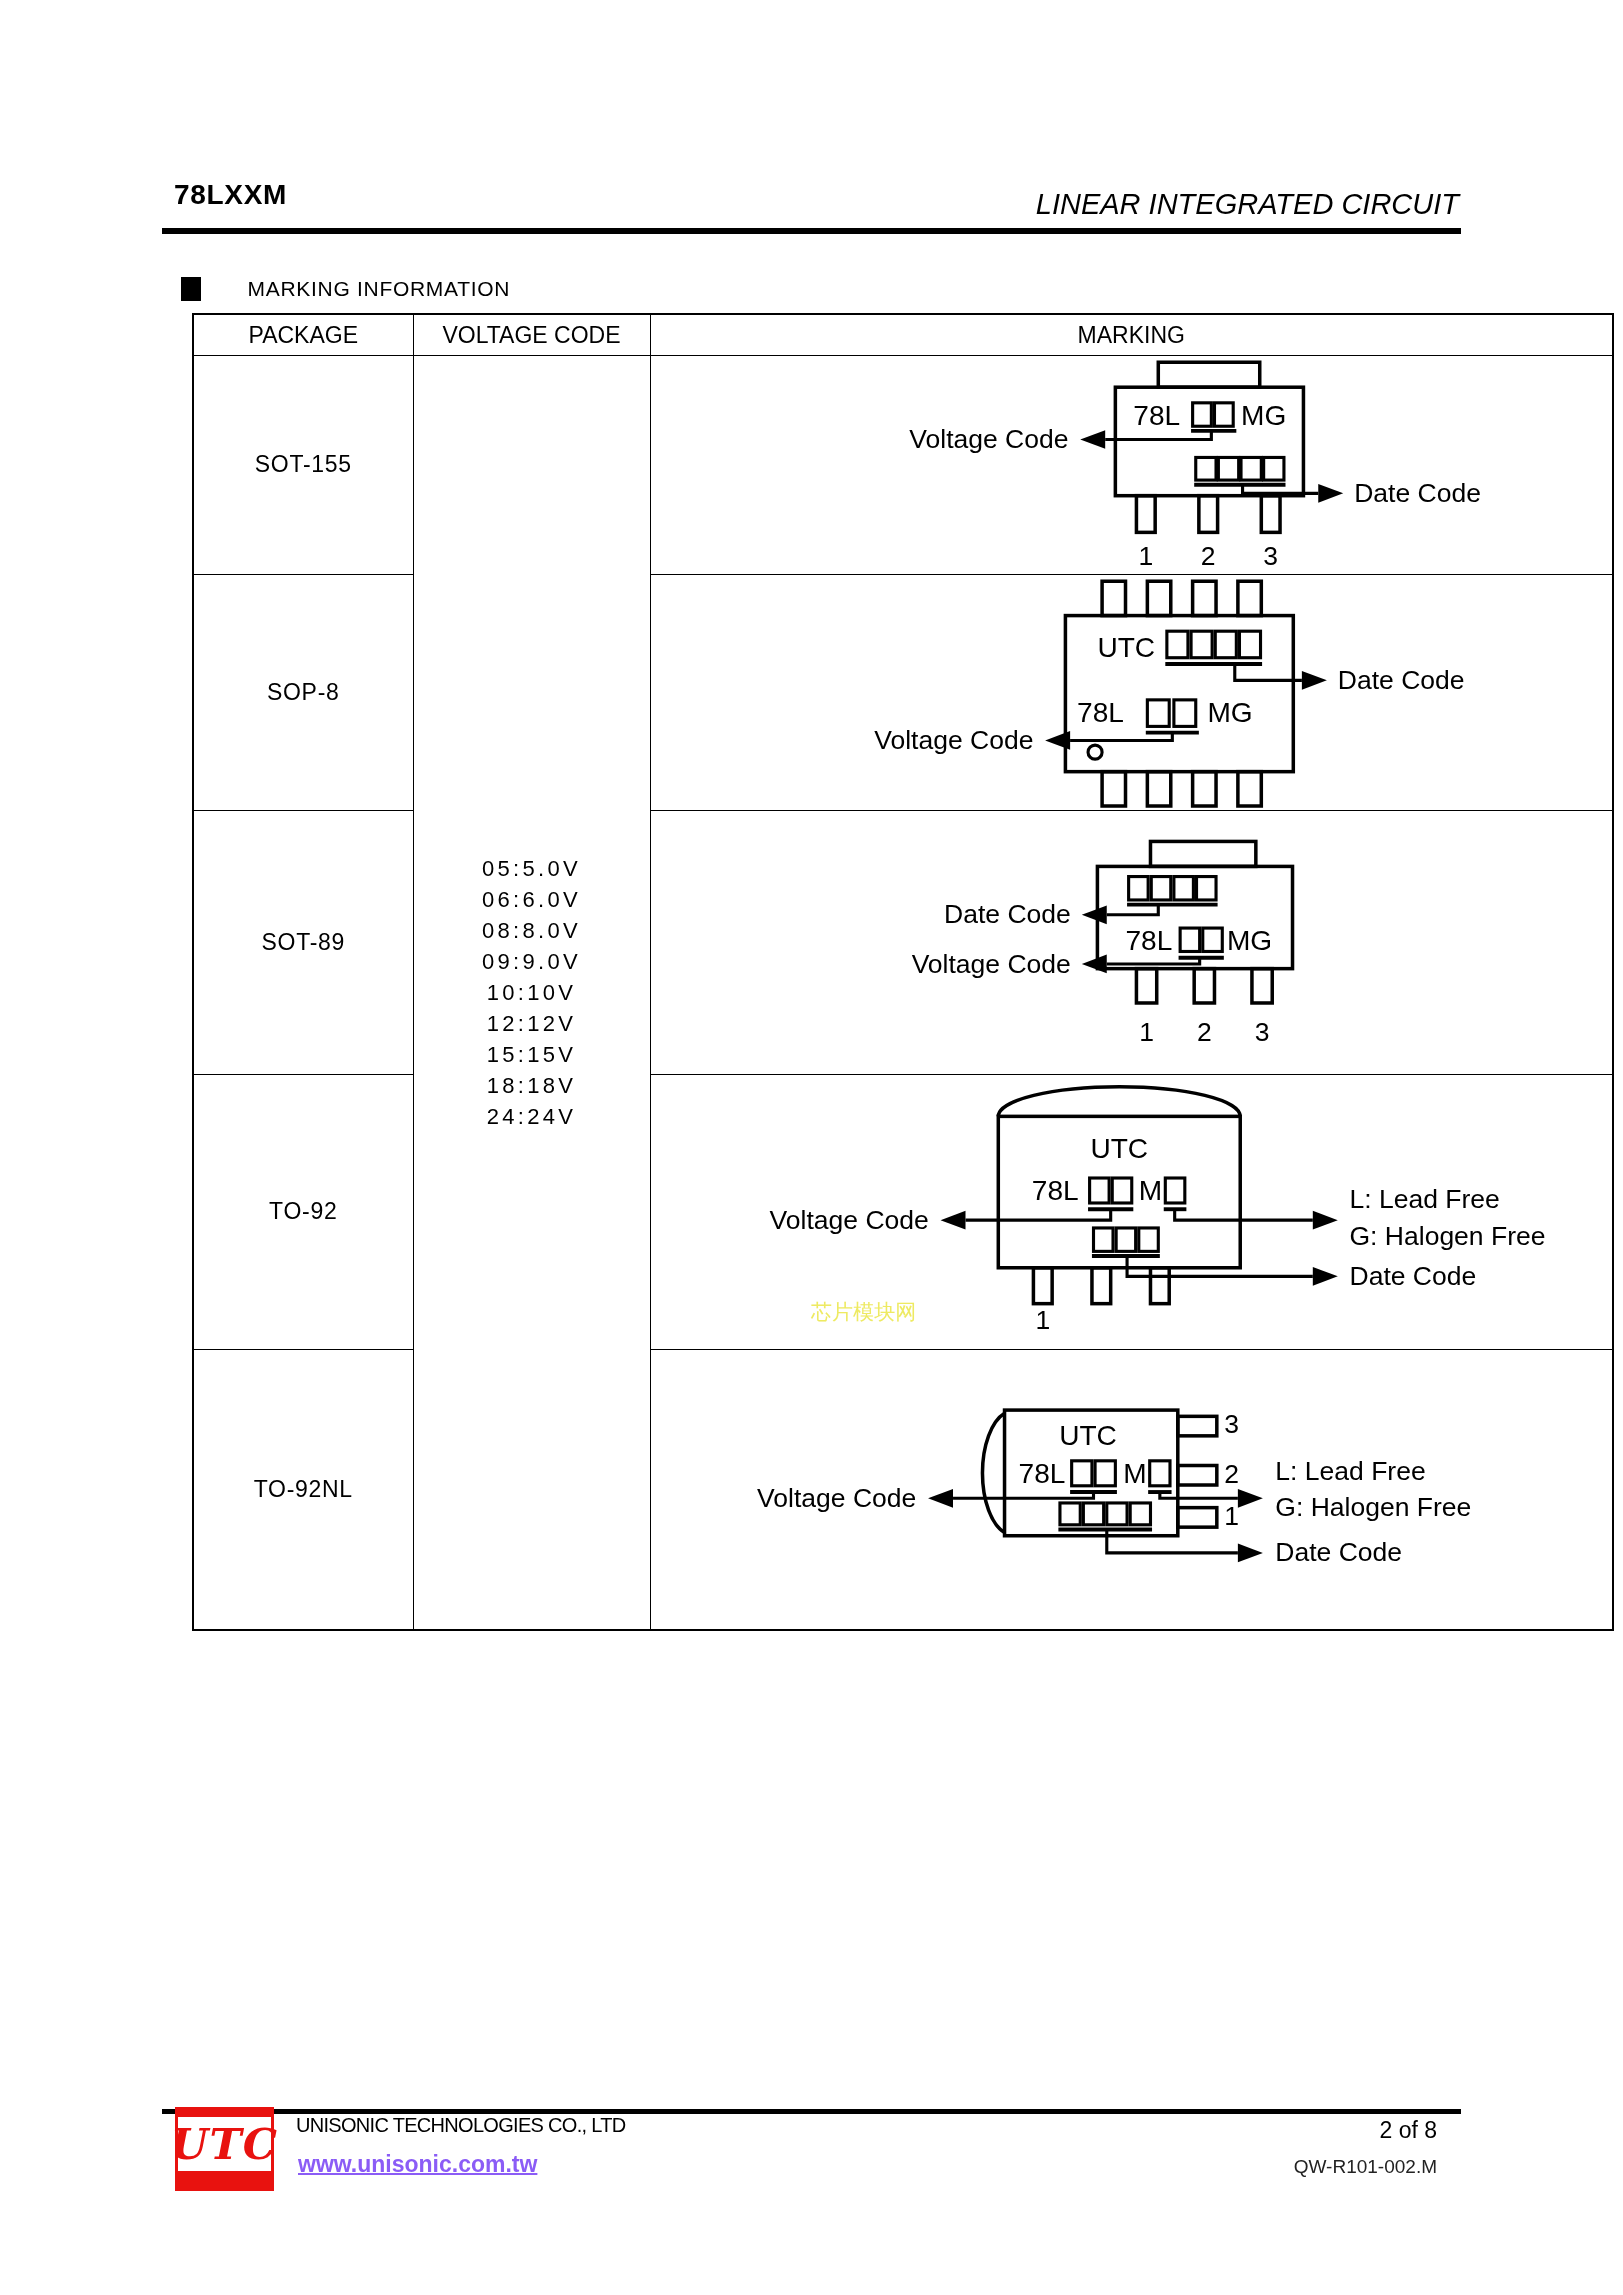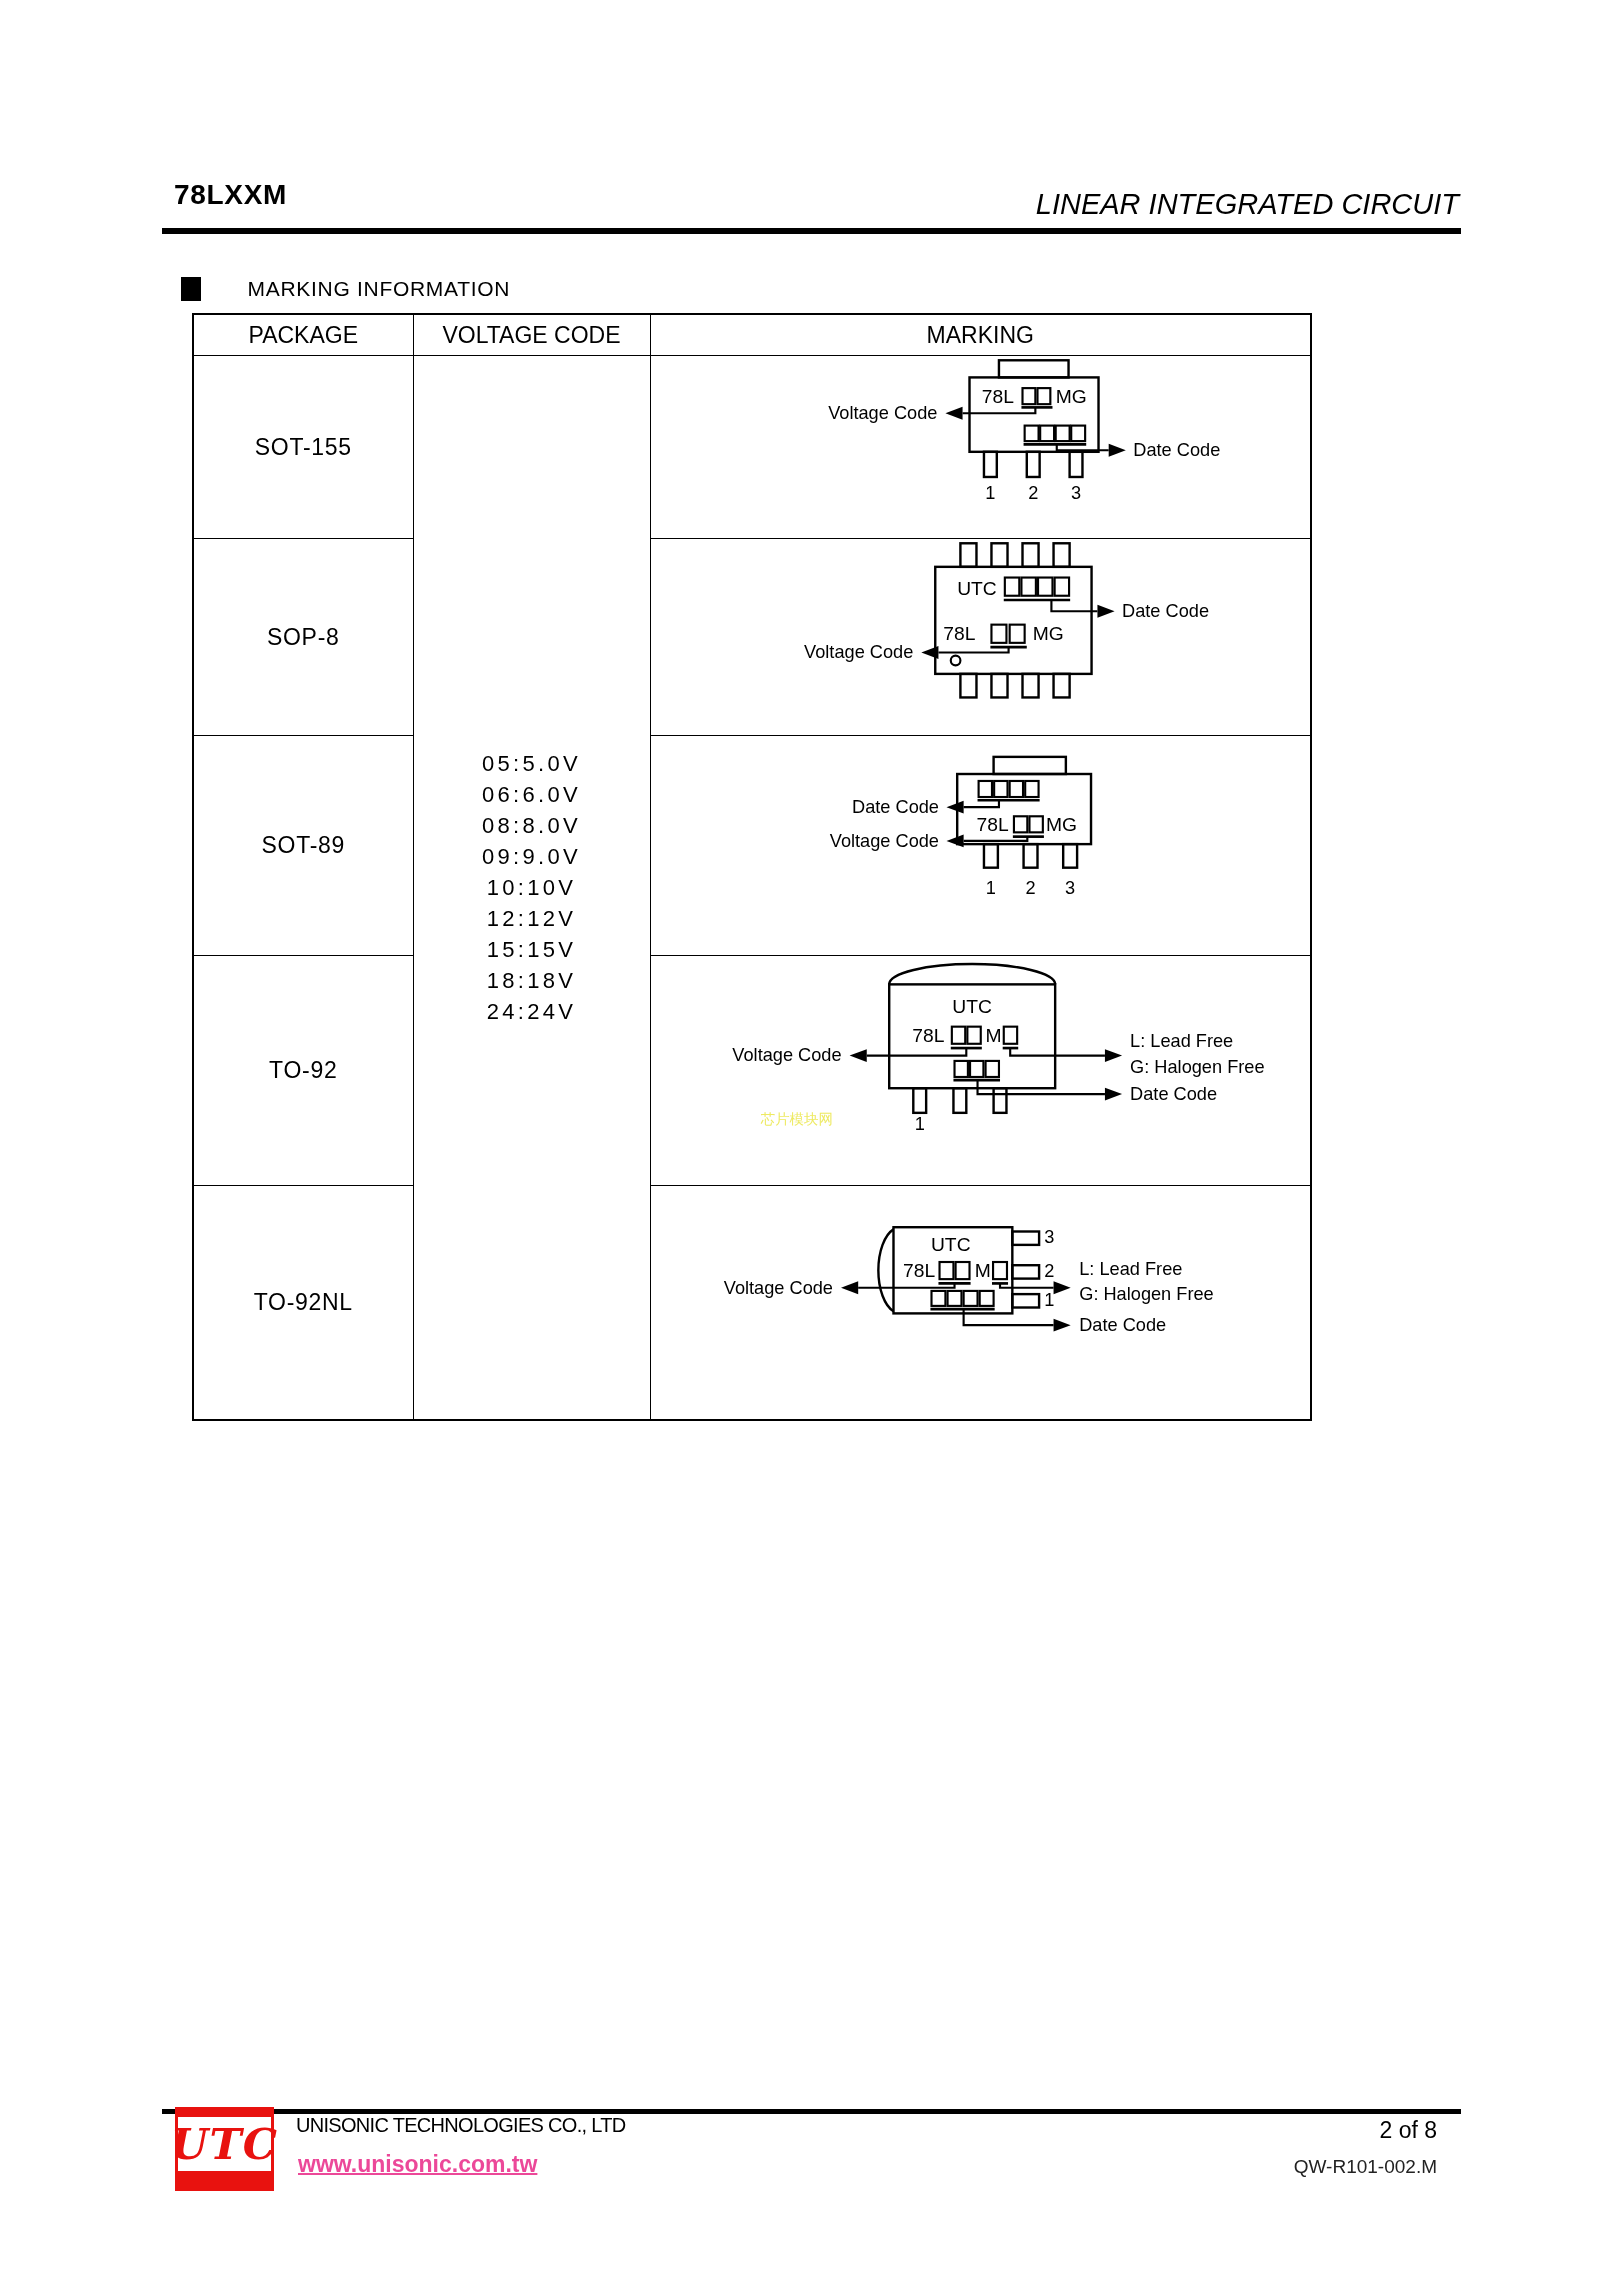--- a/index.html
+++ b/index.html
@@ -7,21 +7,21 @@
         font-family:"Liberation Sans",sans-serif;color:#000;}
   
   .part-number{position:absolute;left:174px;top:179px;font-size:28px;font-weight:bold;letter-spacing:0.7px;}
   .doc-type{position:absolute;right:164px;top:188px;font-size:29px;font-weight:normal;font-style:italic;}
   .top-rule{position:absolute;left:162px;top:228px;width:1299px;height:5.9px;background:#000;}
   
   .section{position:absolute;left:181px;top:277px;display:flex;align-items:center;}
   .bullet{width:19.6px;height:23.6px;background:#000;margin-right:47px;}
   .section-title{font-size:21px;letter-spacing:0.7px;}
   
-  table.mk{position:absolute;left:192px;top:313px;width:1120px;border-collapse:collapse;table-layout:fixed;}
+  table.mk{position:absolute;left:192px;top:313px;width:1422px;border-collapse:collapse;table-layout:fixed;}
   table.mk,table.mk th,table.mk td{border:1.3px solid #000;}
   table.mk{border-width:2.6px;}
   table.mk th{font-weight:normal;font-size:23px;height:38px;border-top-width:2.6px;}
   td.pkg-cell{text-align:center;font-size:23px;letter-spacing:0.7px;}
   td.volt-cell{text-align:center;vertical-align:middle;font-size:22px;}
   .volt-line{letter-spacing:3.3px;line-height:31px;}
   td.mark-cell{padding:0;vertical-align:top;}
   td.mark-cell svg{display:block;width:100%;height:100%;}
   
   .pkg{fill:none;stroke:#000;stroke-width:4.5;}
@@ -33,21 +33,21 @@
   text.lbl{font-size:34px;fill:#000;}
   text.pin{font-size:34px;fill:#000;text-anchor:middle;}
   
   .bottom-rule{position:absolute;left:162px;top:2109px;width:1299px;height:4.6px;background:#000;}
   .logo{position:absolute;left:175px;top:2107px;width:99px;height:84px;background:#e8120f;}
   .logo-band{position:absolute;left:2.6px;right:2.6px;top:9.8px;height:54px;background:#fff;
              display:flex;align-items:center;justify-content:center;}
   .logo-txt{font-family:"DejaVu Serif","Liberation Serif",serif;font-style:italic;font-weight:bold;
             font-size:43px;color:#e8120f;letter-spacing:1.3px;}
   .company{position:absolute;left:286px;top:2114px;font-size:20px;letter-spacing:-0.7px;margin-left:10px;}
-  .website{position:absolute;left:298px;top:2151px;font-size:23px;font-weight:bold;color:#ec4899;
+  .website{position:absolute;left:298px;top:2151px;font-size:23px;font-weight:bold;color:#8b5cf6;
            text-decoration:underline;text-decoration-thickness:2px;}
   .page-num{position:absolute;right:186px;top:2117px;font-size:23px;}
   .doc-code{position:absolute;right:186px;top:2156px;font-size:19px;color:#222;text-align:right;}
 </style>
 </head>
 <body>
 
 <div class="page">
 
   <div class="part-number">78LXXM</div>

